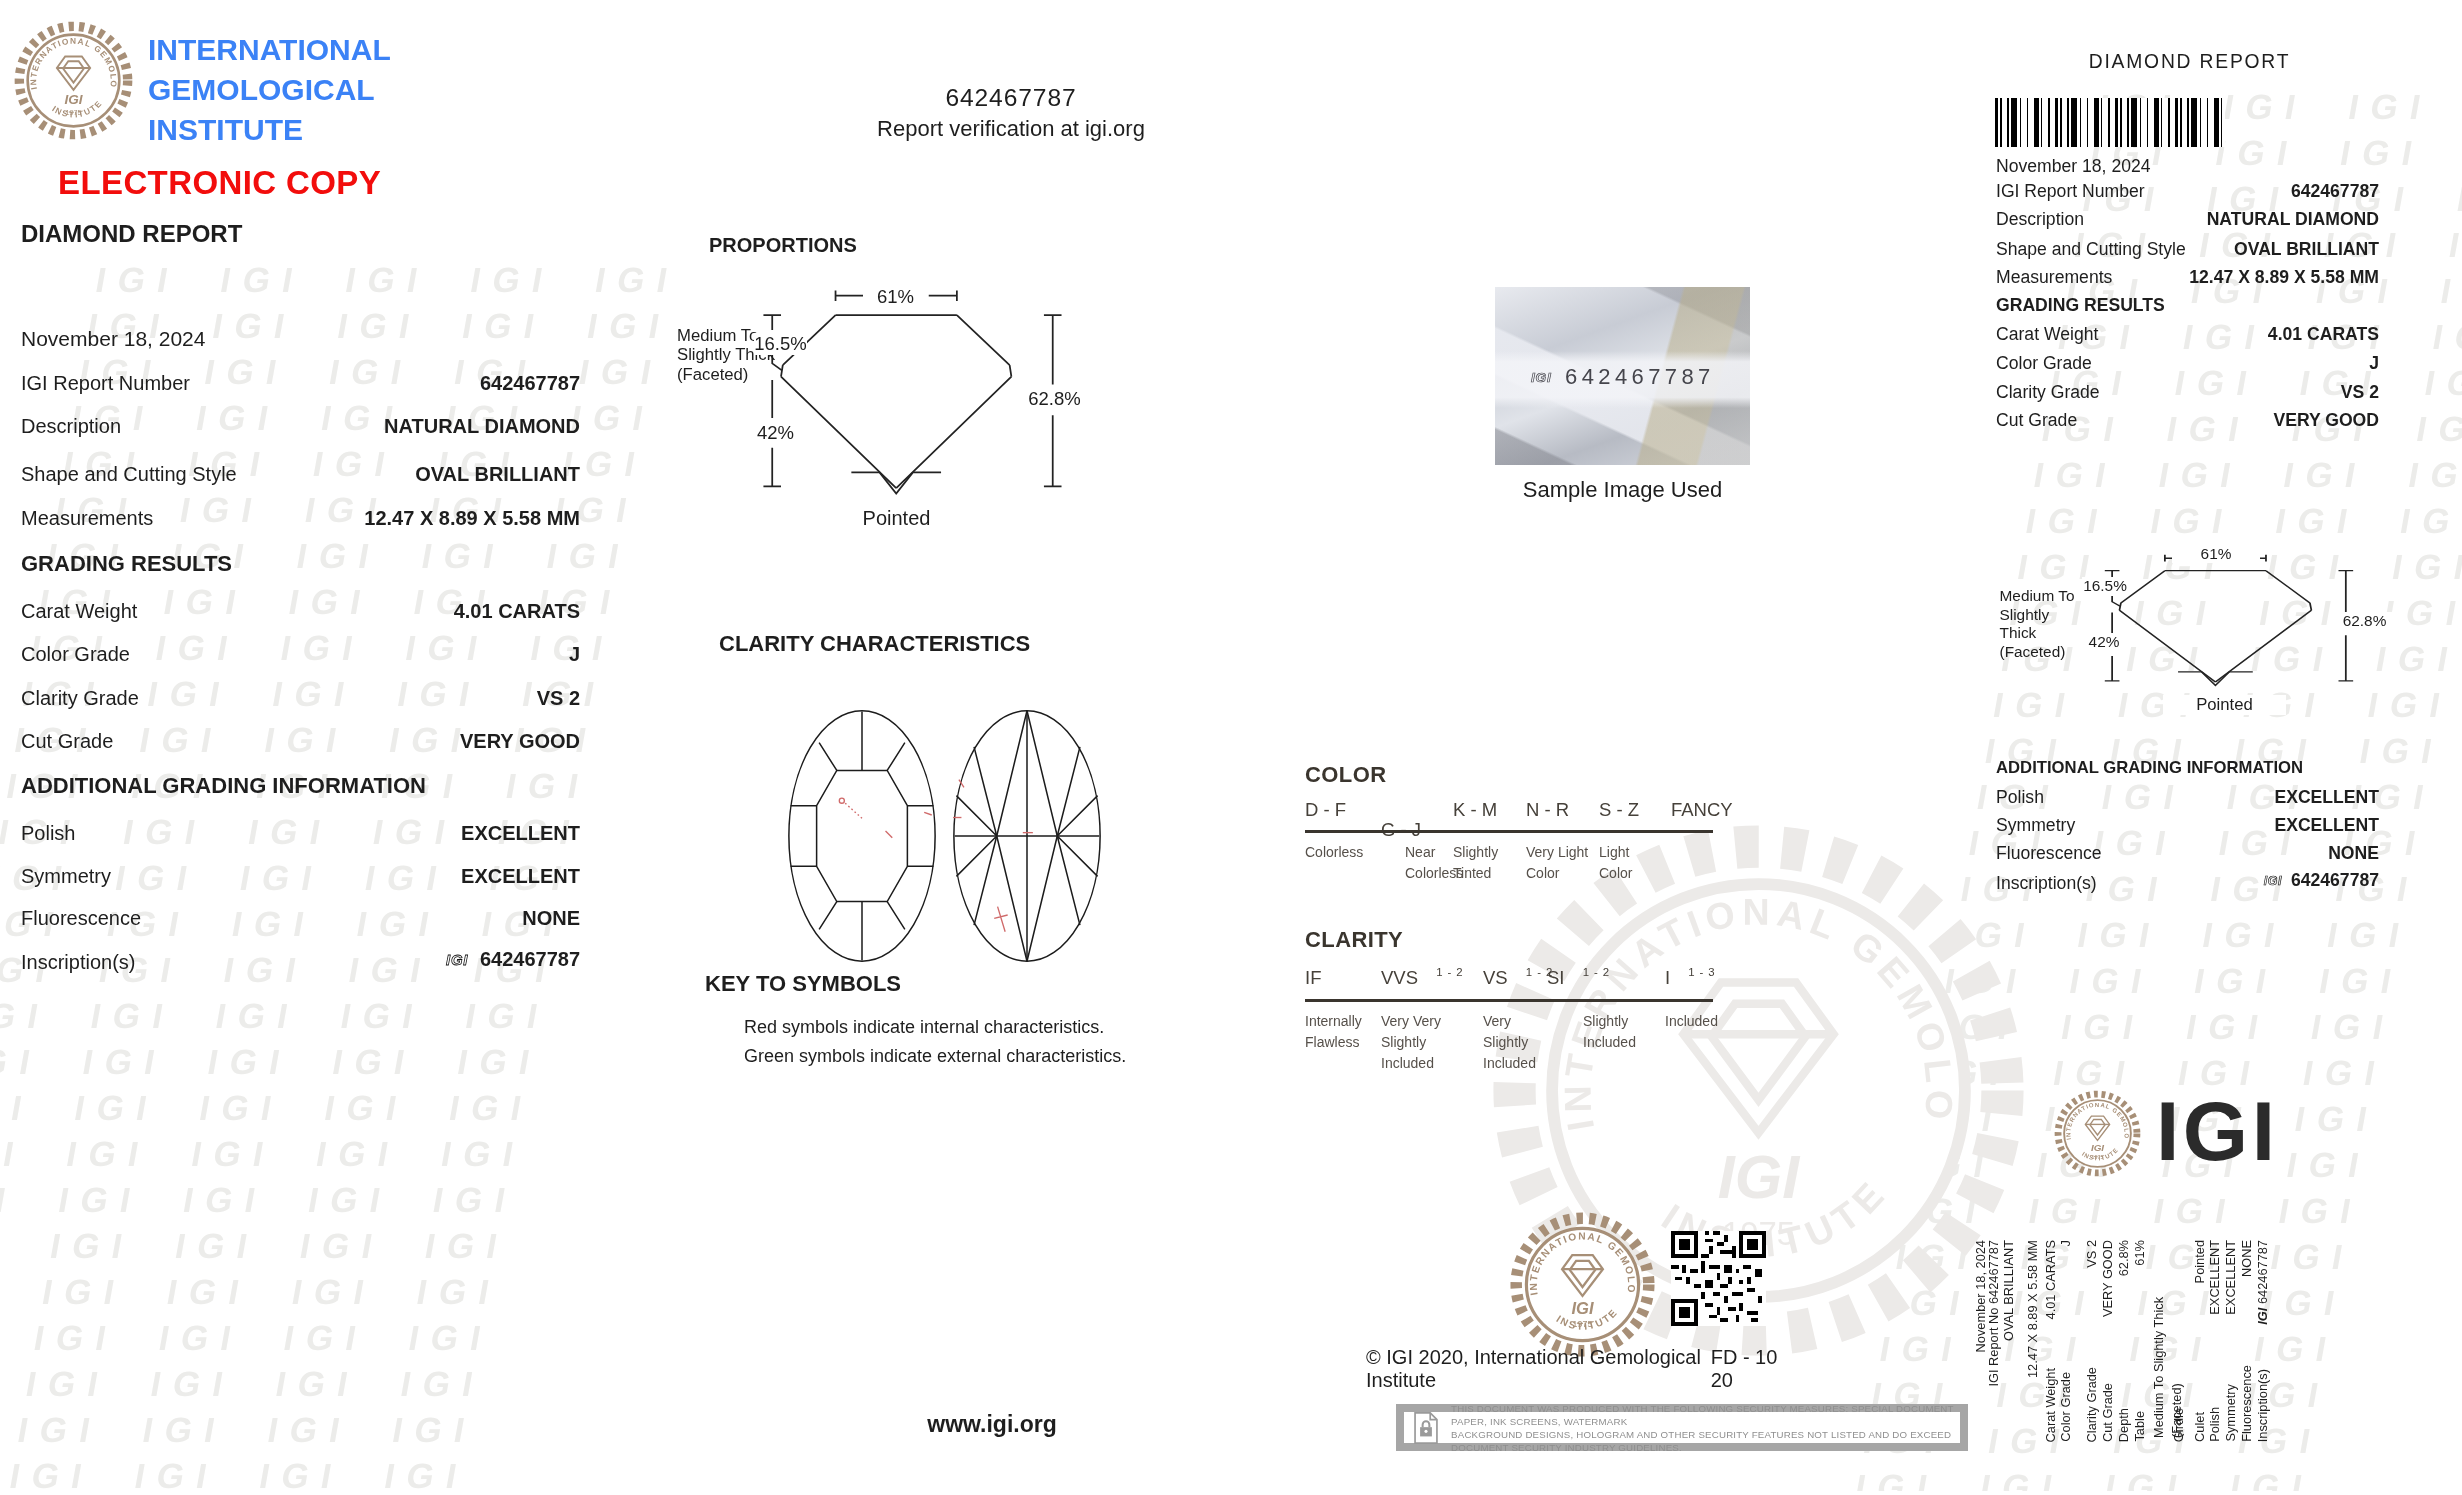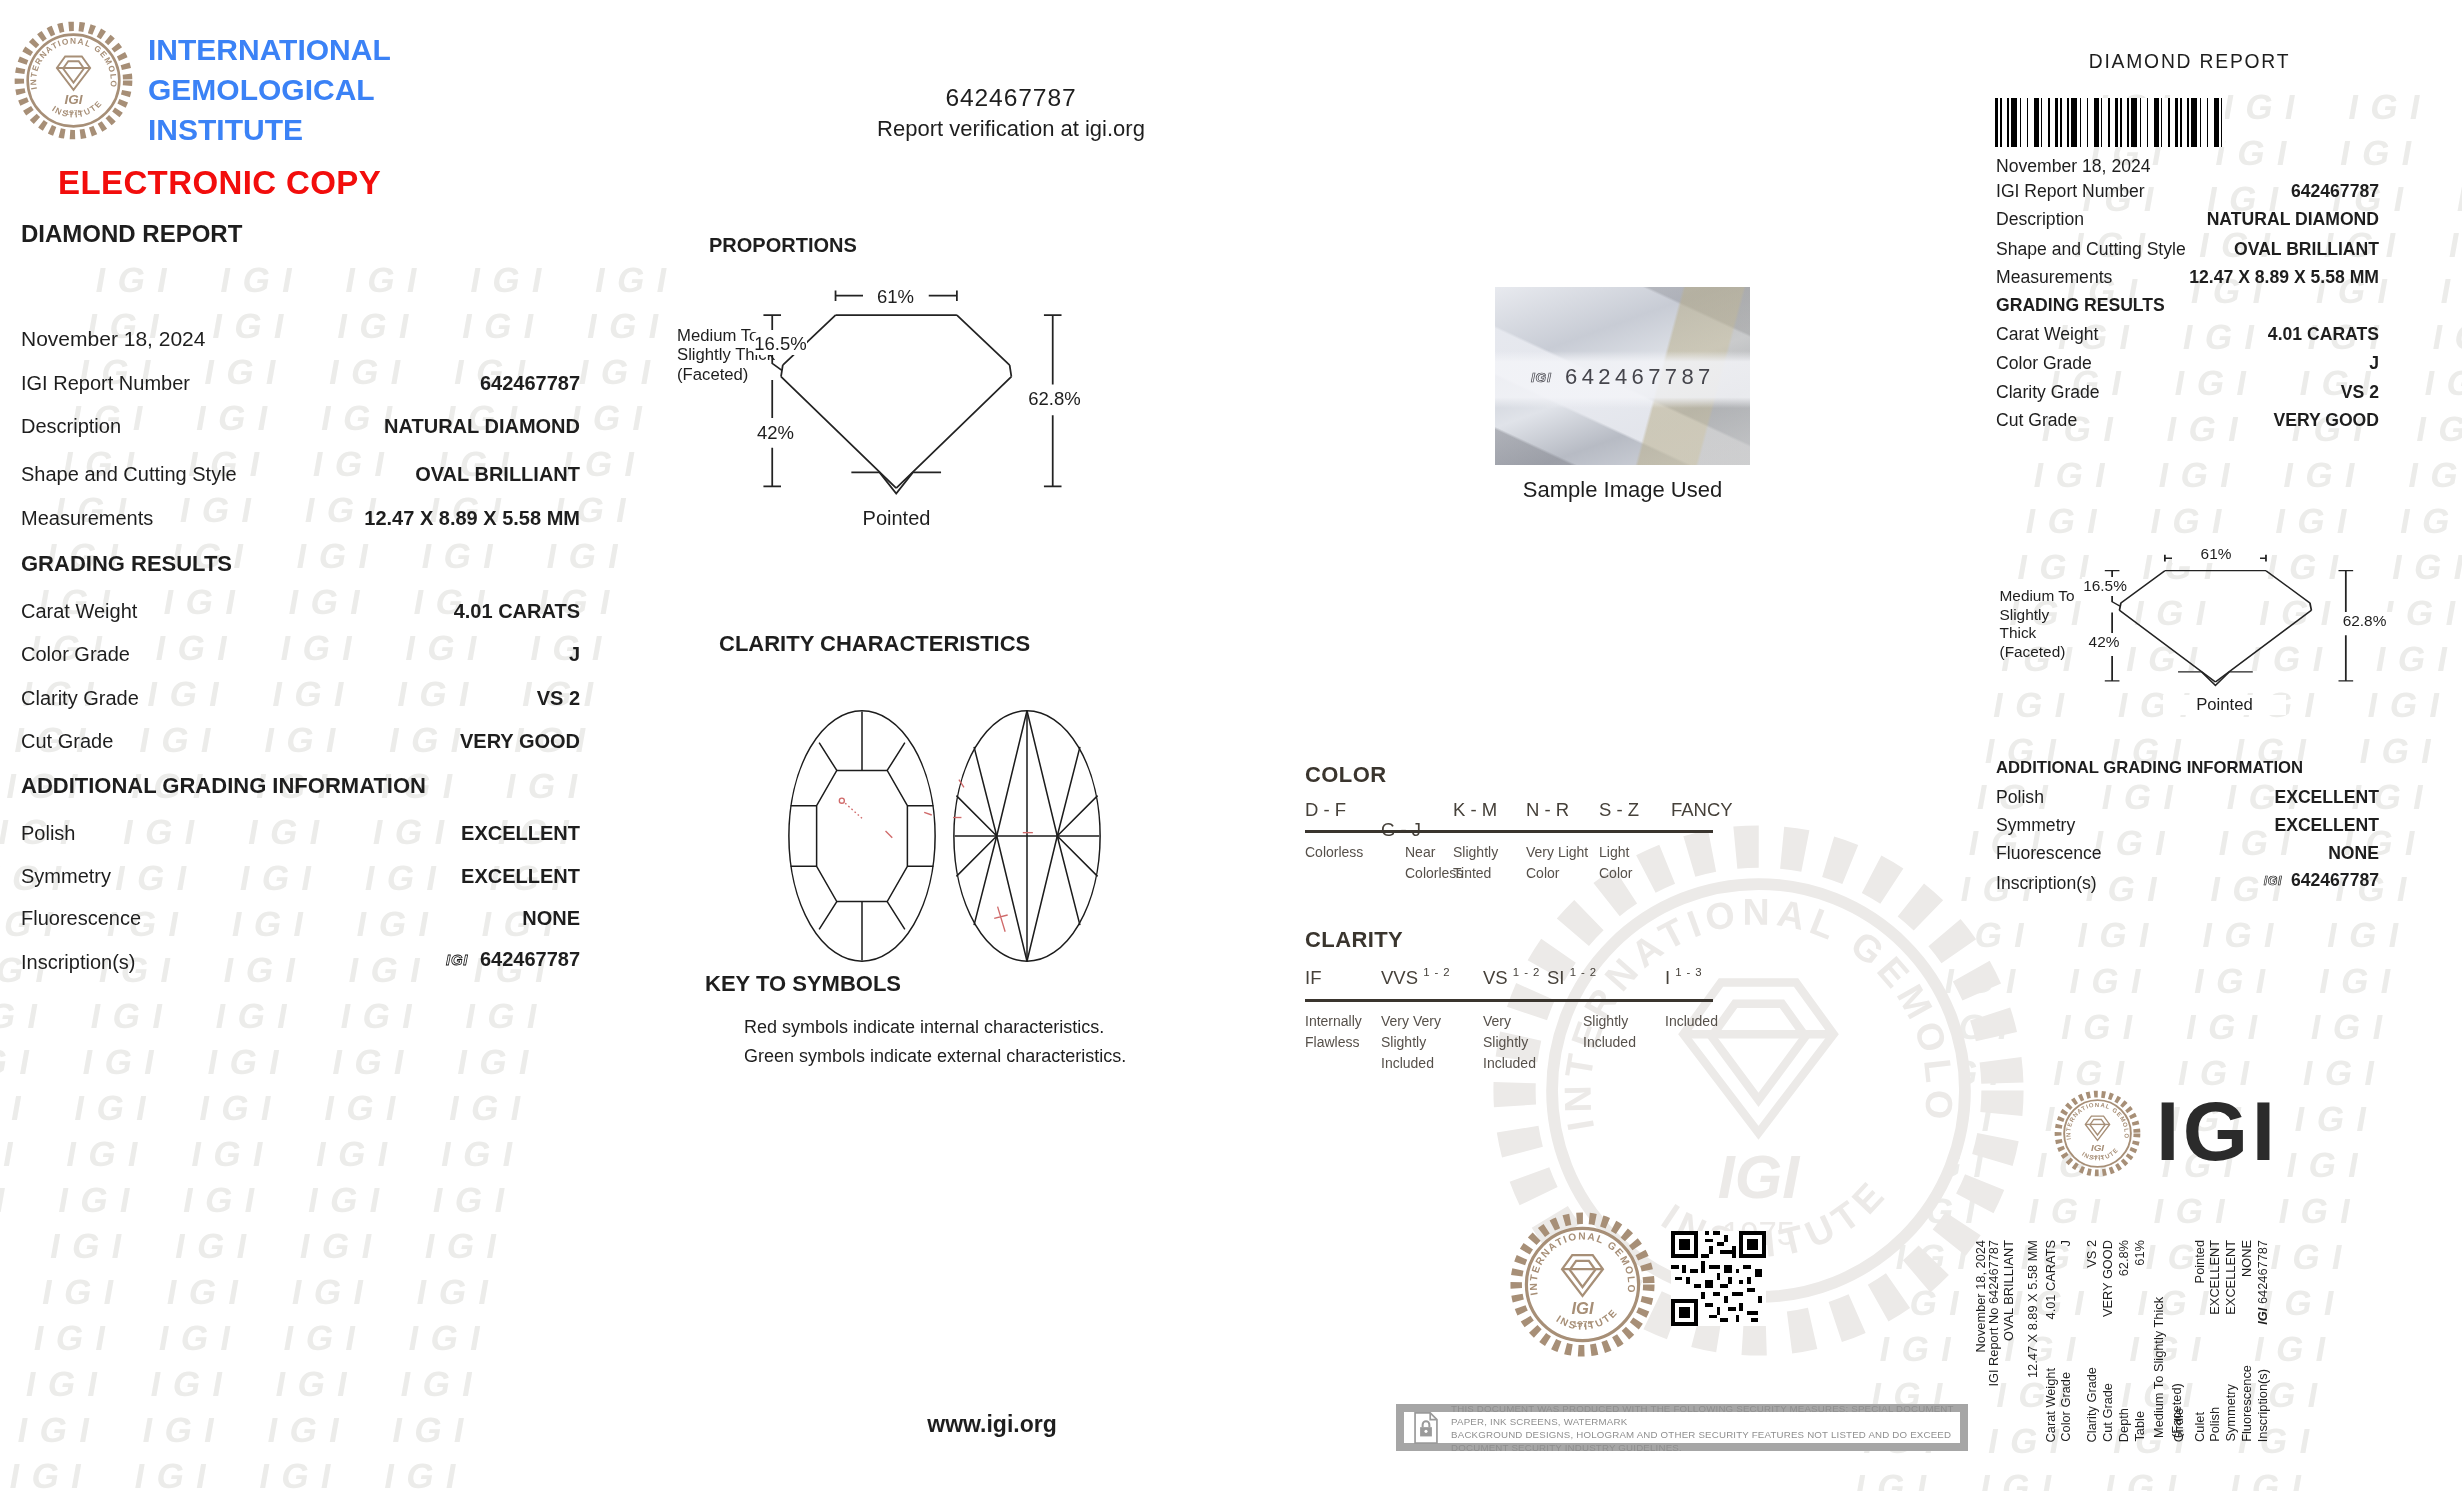--- a/index.html
+++ b/index.html
@@ -22,21 +22,21 @@
   .sec-h{position:absolute;font-weight:bold;}
   .insc{display:inline-flex;align-items:center;gap:7px;}
   
   .plab{position:absolute;font-size:18.5px;color:#1e1e1e;background:#fff;text-align:center;}
   .plab2{position:absolute;font-size:15.4px;color:#1e1e1e;background:#fff;text-align:center;}
   
   .scale-title{position:absolute;font-weight:bold;font-size:22px;color:#3a352e;letter-spacing:0.4px;}
   .scale-head{position:absolute;font-size:18.5px;color:#46413a;}
   .scale-desc{position:absolute;font-size:14px;line-height:21px;color:#56504６;color:#56504a;white-space:pre-line;}
   .scale-div{position:absolute;height:2.6px;background:#3a352e;}
-  .sup{font-size:11.4px;vertical-align:8px;letter-spacing:0.9px;}
+  .sup{font-size:11.4px;vertical-align:8px;letter-spacing:0.9px;margin-left:13px;}
   
   .rot{position:absolute;height:257px;width:16px;}
   .rot span{position:absolute;right:0;writing-mode:vertical-rl;transform:rotate(180deg);
             font-size:12.8px;white-space:nowrap;line-height:16px;}
   .rot .v{top:8.8px;}
   .rot .l{bottom:46px;}
   .rot.g{width:39px;}
   .rot.g .v{white-space:normal;width:37px;height:198px;line-height:17.6px;}
   
   .barcode{position:absolute;background-color:#fff;background-image:repeating-linear-gradient(90deg,
@@ -335,20 +335,24 @@
         <rect x="15" y="20" width="2" height="1"></rect>
       <rect x="18" y="19" width="1" height="2"></rect>
         <rect x="20" y="21" width="3" height="1"></rect>
         <rect x="10" y="22" width="2" height="1"></rect>
       <rect x="13" y="23" width="2" height="1"></rect>
         <rect x="17" y="22" width="1" height="2"></rect>
         <rect x="21" y="23" width="2" height="1"></rect>
     </g>
   </svg>
 
+  <div class="copyright-row">
+    <span>© IGI 2020, International Gemological Institute</span>
+    <span>FD - 10 20</span>
+  </div>
 
   <div class="security-bar">
     <svg width="26" height="32" viewBox="0 0 30 38" style="margin:0 12.3px 0 8.8px;flex:none;">
       <path d="M2,1 h18 l8,8 v28 h-26 z" fill="#fff" stroke="#9a9a9a" stroke-width="2"></path>
       <path d="M20,1 v8 h8" fill="none" stroke="#9a9a9a" stroke-width="2"></path>
       <rect x="8" y="18" width="14" height="11" fill="#9a9a9a"></rect>
       <path d="M11,18 v-3 a4,4 0 0 1 8,0 v3" fill="none" stroke="#9a9a9a" stroke-width="2.4"></path>
       <circle cx="15" cy="23" r="1.8" fill="#fff"></circle>
     </svg>
     <div class="security-text">

